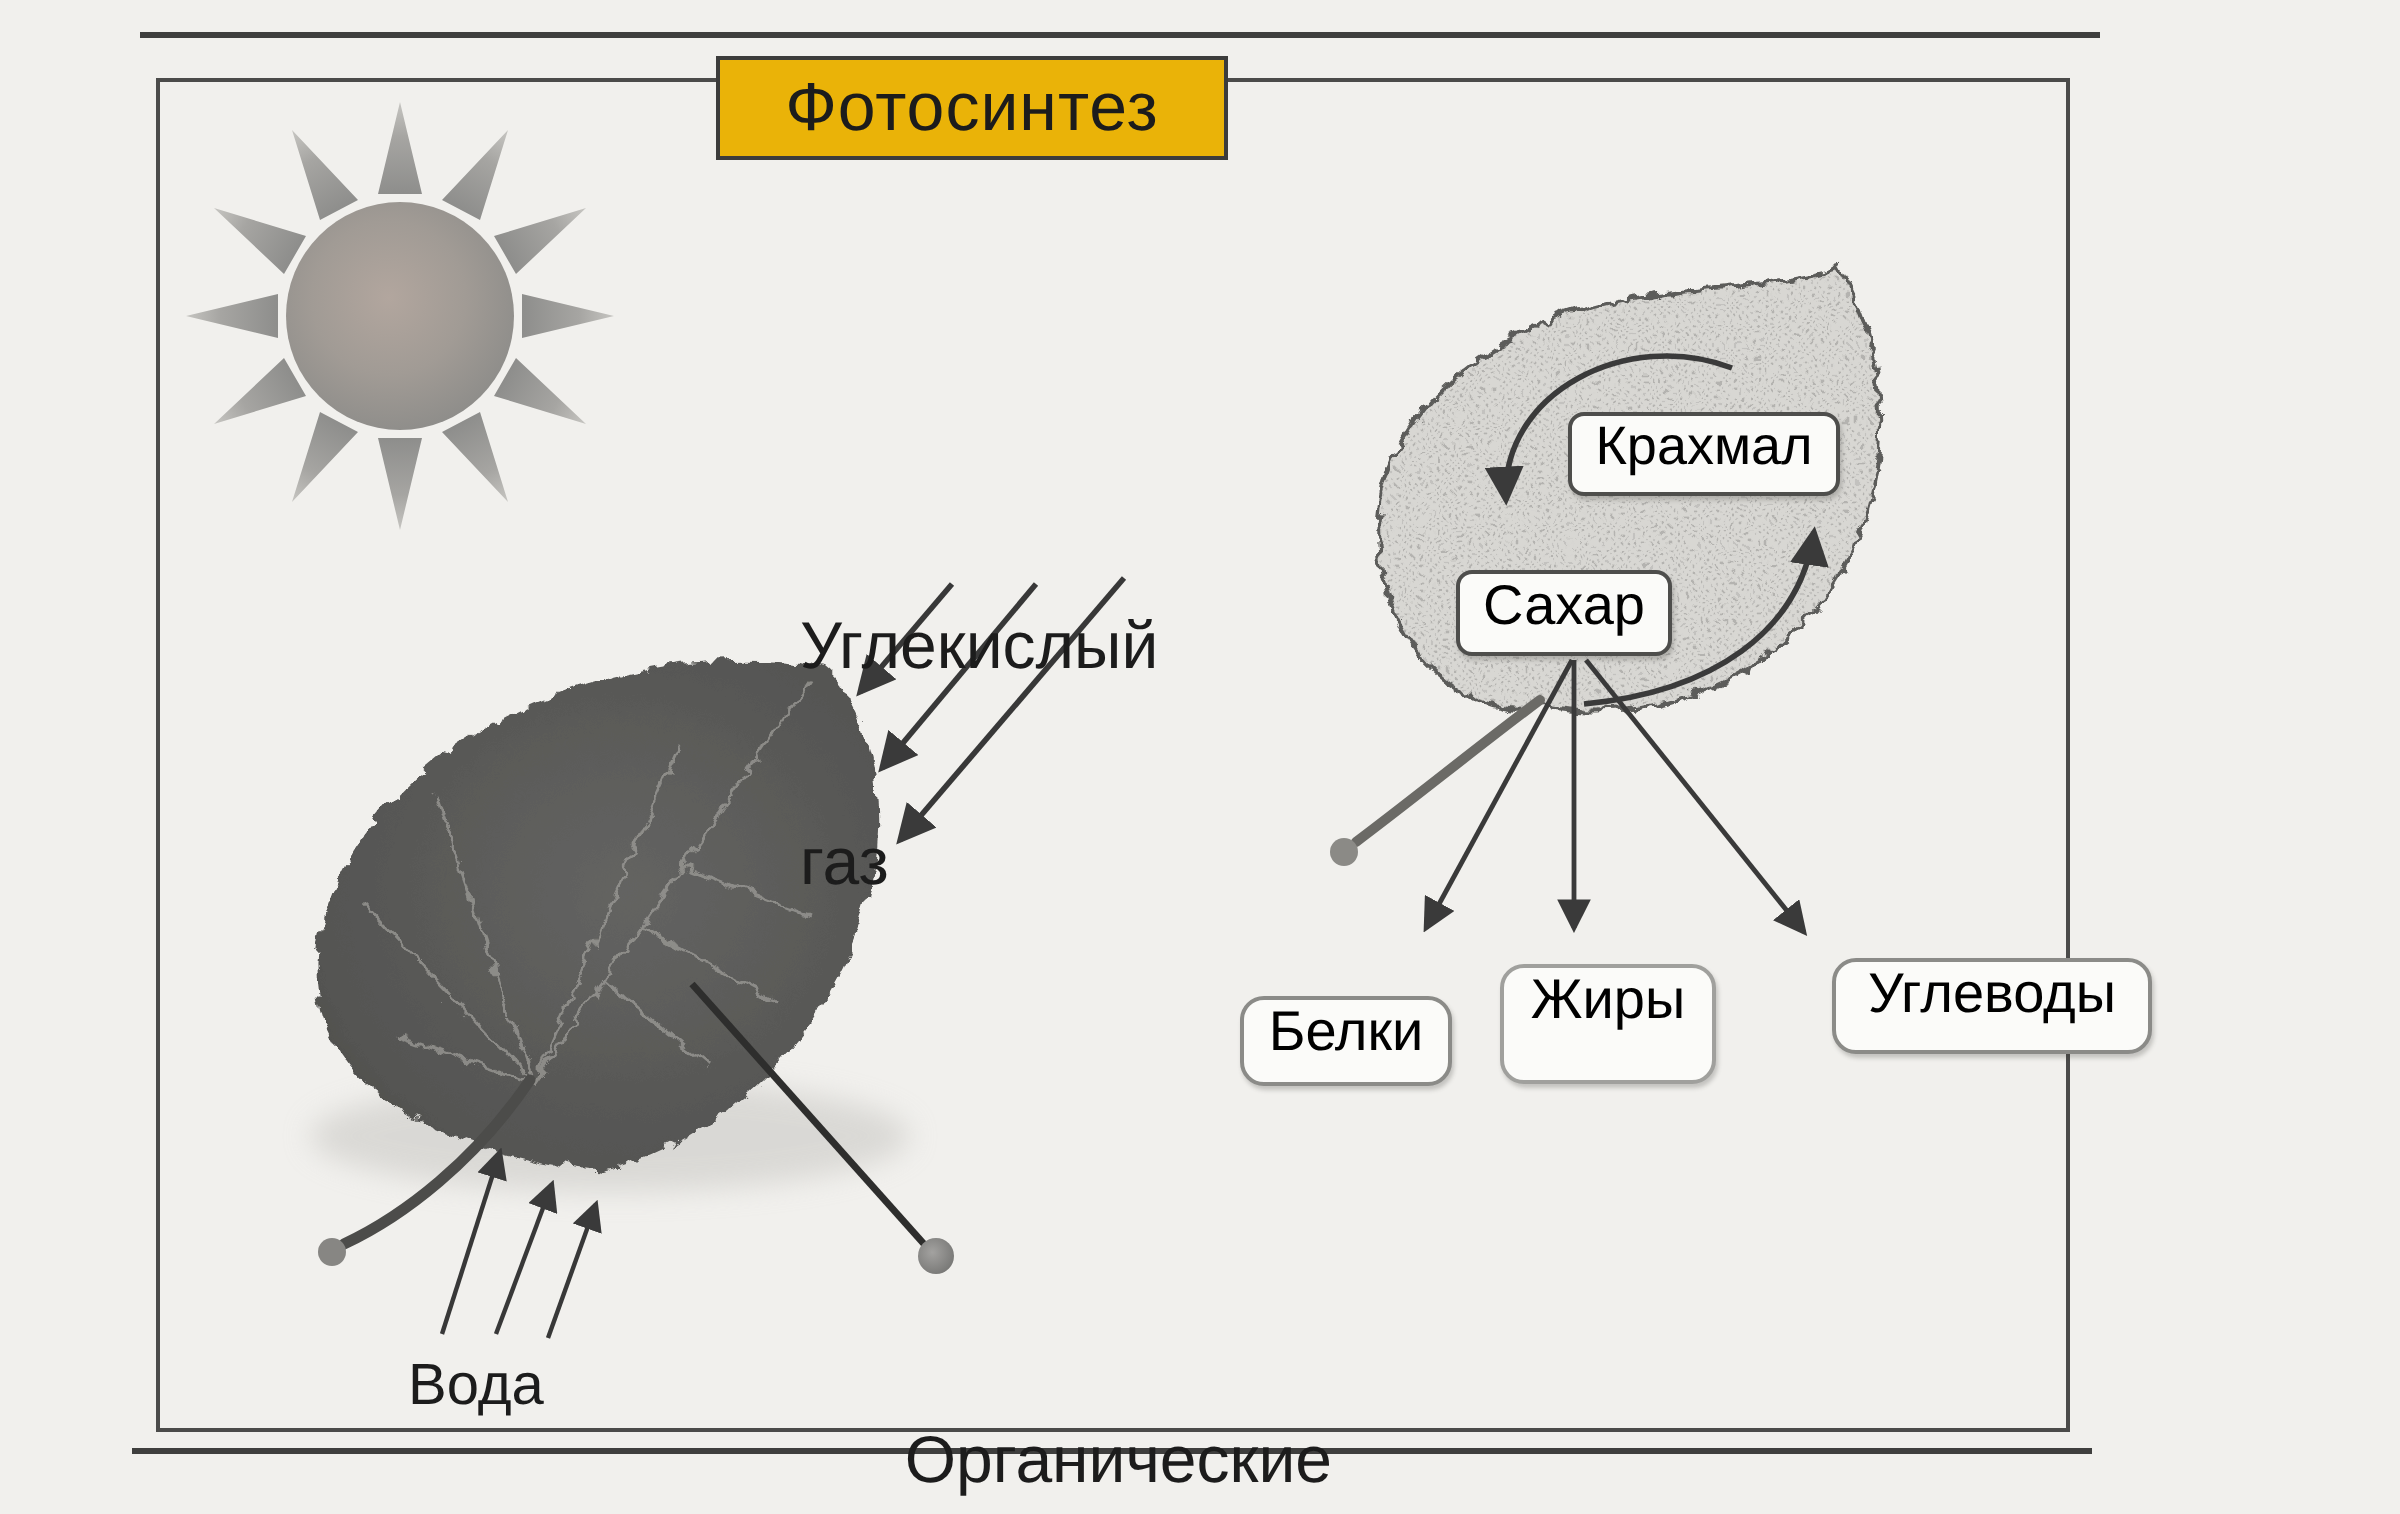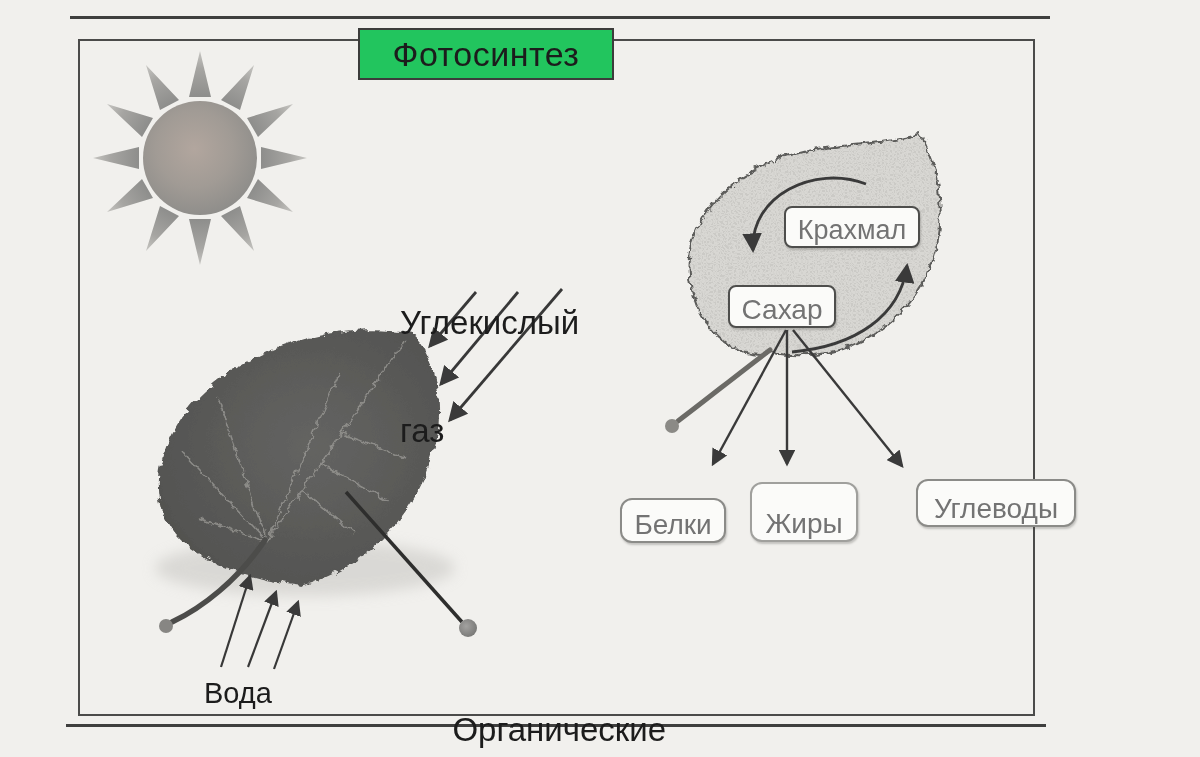--- a/index.html
+++ b/index.html
@@ -12,32 +12,32 @@
   .rule{position:absolute;background:#3f3f3e;height:3px;}
   .rule.top{left:70px;top:16px;width:980px;}
   .rule.bottom{left:66px;top:724px;width:980px;}
   .frame{
     position:absolute;left:78px;top:39px;width:957px;height:677px;
     border:2px solid #4b4b4a;box-sizing:border-box;
   }
   .diagram-svg{position:absolute;left:0;top:0;}
   .title-box{
     position:absolute;left:358px;top:28px;width:256px;height:52px;
-    background:#22c55e;border:2px solid #3c3c3b;box-sizing:border-box;
+    background:#eab308;border:2px solid #3c3c3b;box-sizing:border-box;
     display:flex;align-items:center;justify-content:center;
     font-size:34px;letter-spacing:.5px;
   }
   .lbl{position:absolute;font-size:33px;line-height:36px;white-space:pre;}
   .lbl.co2{left:400px;top:233px;width:240px;text-align:left;}
   .lbl.water{left:204px;top:675px;font-size:29px;}
   .lbl.organic{left:420px;top:640px;width:246px;text-align:right;}
   .node{
     position:absolute;background:#fbfbf9;box-sizing:border-box;
-    display:flex;align-items:flex-end;justify-content:center;
-    font-size:28px;color:#737373;
+    display:flex;align-items:flex-start;justify-content:center;
+    font-size:28px;color:#000000;
     box-shadow:1px 2px 2px rgba(60,60,55,.25);
   }
   .node.starch{left:784px;top:206px;width:136px;height:42px;border:2px solid #4e4e4c;border-radius:8px;font-size:27px;}
   .node.sugar {left:728px;top:285px;width:108px;height:43px;border:2px solid #4e4e4c;border-radius:8px;}
   .node.proteins{left:620px;top:498px;width:106px;height:45px;border:2px solid #8b8b88;border-radius:12px;}
   .node.fats    {left:750px;top:482px;width:108px;height:60px;border:2px solid #a0a09d;border-radius:12px;}
   .node.carbs   {left:876px;top:479px;width:160px;height:48px;border:2px solid #8b8b88;border-radius:12px;margin-left:40px;}
 </style>
 </head>
 <body>

